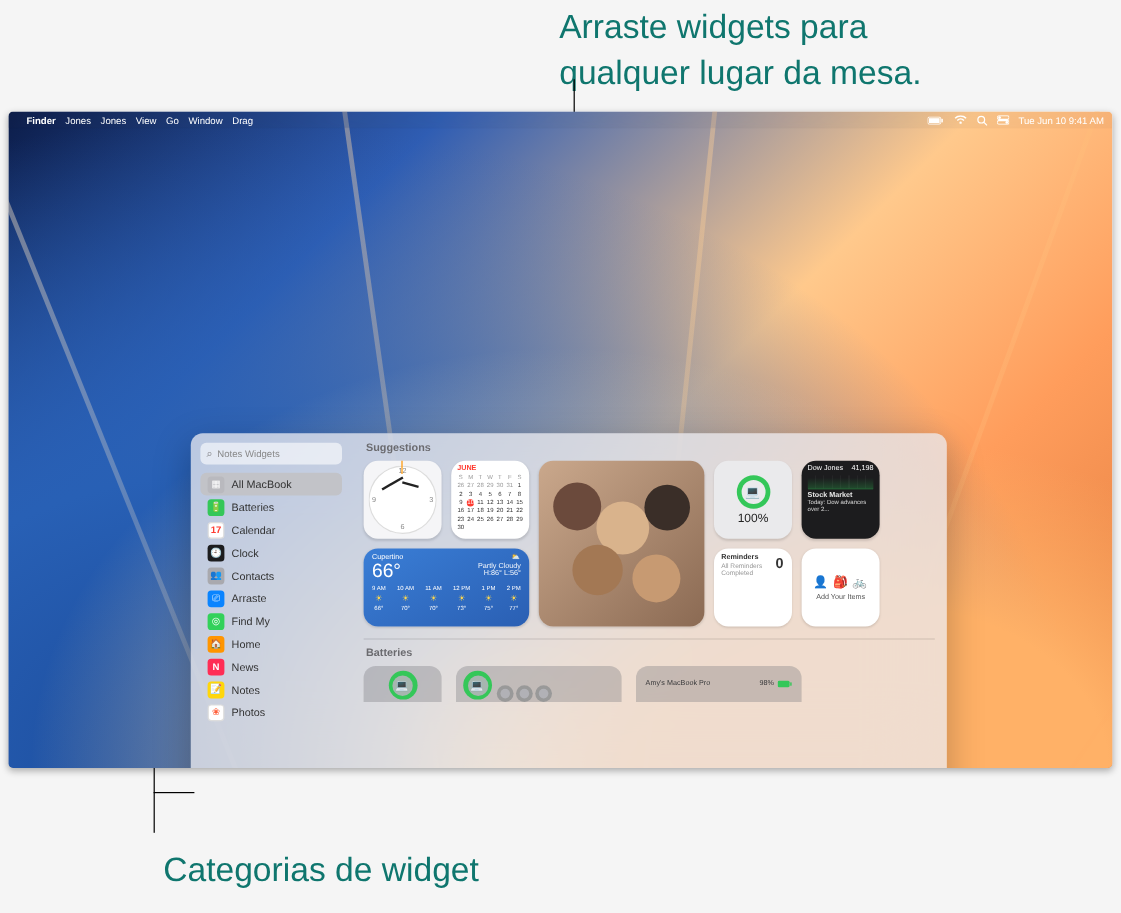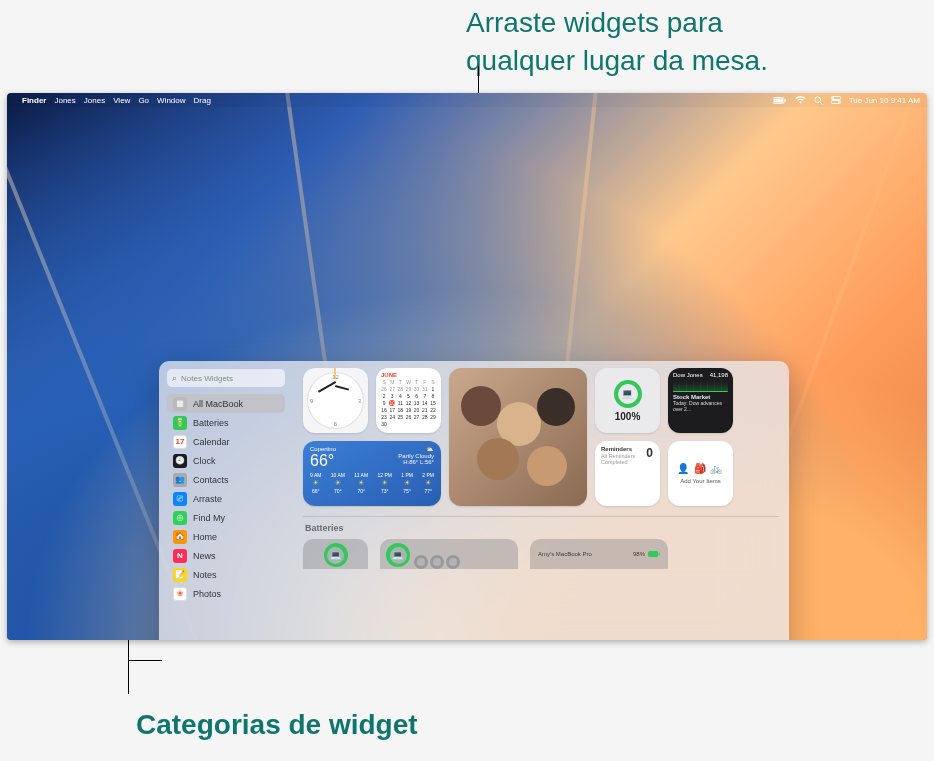--- a/index.html
+++ b/index.html
@@ -1,20 +1,20 @@
 <!DOCTYPE html>
 <html><head>
 <meta charset="utf-8">
 <style>
 * { margin: 0; padding: 0; box-sizing: border-box; font-family: -apple-system, "SF Pro Display", "Helvetica Neue", Arial, sans-serif; }
 html, body { width: 934px; height: 761px; background: #f5f5f5; position: relative; overflow: hidden; }
 
 .callout { position: absolute; font-size: 28px; color: #0f766e; line-height: 1.35; }
 .callout-top { top: 4px; left: 466px; text-align: left; }
-.callout-bottom { top: 706px; left: 136px; font-weight: bold; }
+.callout-bottom { top: 706px; left: 136px; }
 
 .callout-line { position: absolute; background: #000; }
 .line-top { left: 478px; top: 66px; width: 1px; height: 180px; }
 .line-left-v { left: 128px; top: 430px; width: 1px; height: 264px; }
 .line-left-h1 { left: 128px; top: 430px; width: 34px; height: 1px; }
 .line-left-h2 { left: 128px; top: 540px; width: 34px; height: 1px; }
 .line-left-h3 { left: 128px; top: 660px; width: 34px; height: 1px; }
 
 .screen { position: absolute; top: 93px; left: 7px; width: 920px; height: 547px; border-radius: 4px; overflow: hidden; box-shadow: 0 2px 6px rgba(0,0,0,.3); }
 
@@ -75,21 +75,21 @@
 .weather-hours .hr { display: flex; flex-direction: column; align-items: center; gap: 1px; }
 .weather-hours .sun { color: #ffd84d; font-size: 7px; }
 
 .photo-w { background: linear-gradient(135deg,#caa88c,#8b6a53); position: relative; }
 .photo-blob { position: absolute; border-radius: 50%; }
 
 .batt-w { background: #eaeaec; display: flex; flex-direction: column; align-items: center; justify-content: center; gap: 3px; }
 .batt-ring { width: 28px; height: 28px; border-radius: 50%; background: conic-gradient(#34c759 0 360deg); display: flex; align-items: center; justify-content: center; }
 .batt-ring::after { content: ""; width: 20px; height: 20px; background: #eaeaec; border-radius: 50%; position: absolute; }
 .batt-ring .lap { position: relative; z-index: 1; font-size: 10px; color: #1f6b36; }
-.batt-pct { font-size: 10px; font-weight: 700; color: #222; }
+.batt-pct { font-size: 10px; font-weight: 400; color: #222; }
 
 .stocks-w { background: #1c1c1e; color: #fff; padding: 4px 5px; font-size: 6px; }
 .stocks-w .row1 { display: flex; justify-content: space-between; }
 .stocks-w .chart { height: 12px; margin: 2px 0; background:
   linear-gradient(to top, rgba(48,209,88,.25), transparent 80%),
   repeating-linear-gradient(90deg, transparent 0 6px, rgba(255,255,255,.04) 6px 7px); border-bottom: 1px solid #30d158; border-radius: 1px; }
 .stocks-w .head { font-size: 6px; font-weight: 600; opacity: .9; }
 .stocks-w .line { font-size: 5px; opacity: .8; }
 
 .rem-w { padding: 5px 6px; font-size: 6px; color: #333; position: relative; }
@@ -231,20 +231,21 @@
               <span>Notes</span>
             </div>
             <div class="cat">
               <span class="ic" style="background: rgb(255, 255, 255); color: rgb(255, 94, 58); border: 0.5px solid rgb(221, 221, 221);">❀</span>
               <span>Photos</span>
             </div>
           </div>
       </div>
 
       <div class="content">
+        <div class="section-h">Suggestions</div>
         <div class="widget-row">
 
           <div style="display:flex;flex-direction:column;gap:8px">
             <div style="display:flex;gap:8px">
               <div class="widget w-sm clock-w">
                 <div class="clock-face">
                   <span class="clock-num" style="top:2px;left:50%;transform:translateX(-50%)">12</span>
                   <span class="clock-num" style="bottom:2px;left:50%;transform:translateX(-50%)">6</span>
                   <span class="clock-num" style="top:50%;right:3px;transform:translateY(-50%)">3</span>
                   <span class="clock-num" style="top:50%;left:3px;transform:translateY(-50%)">9</span>

